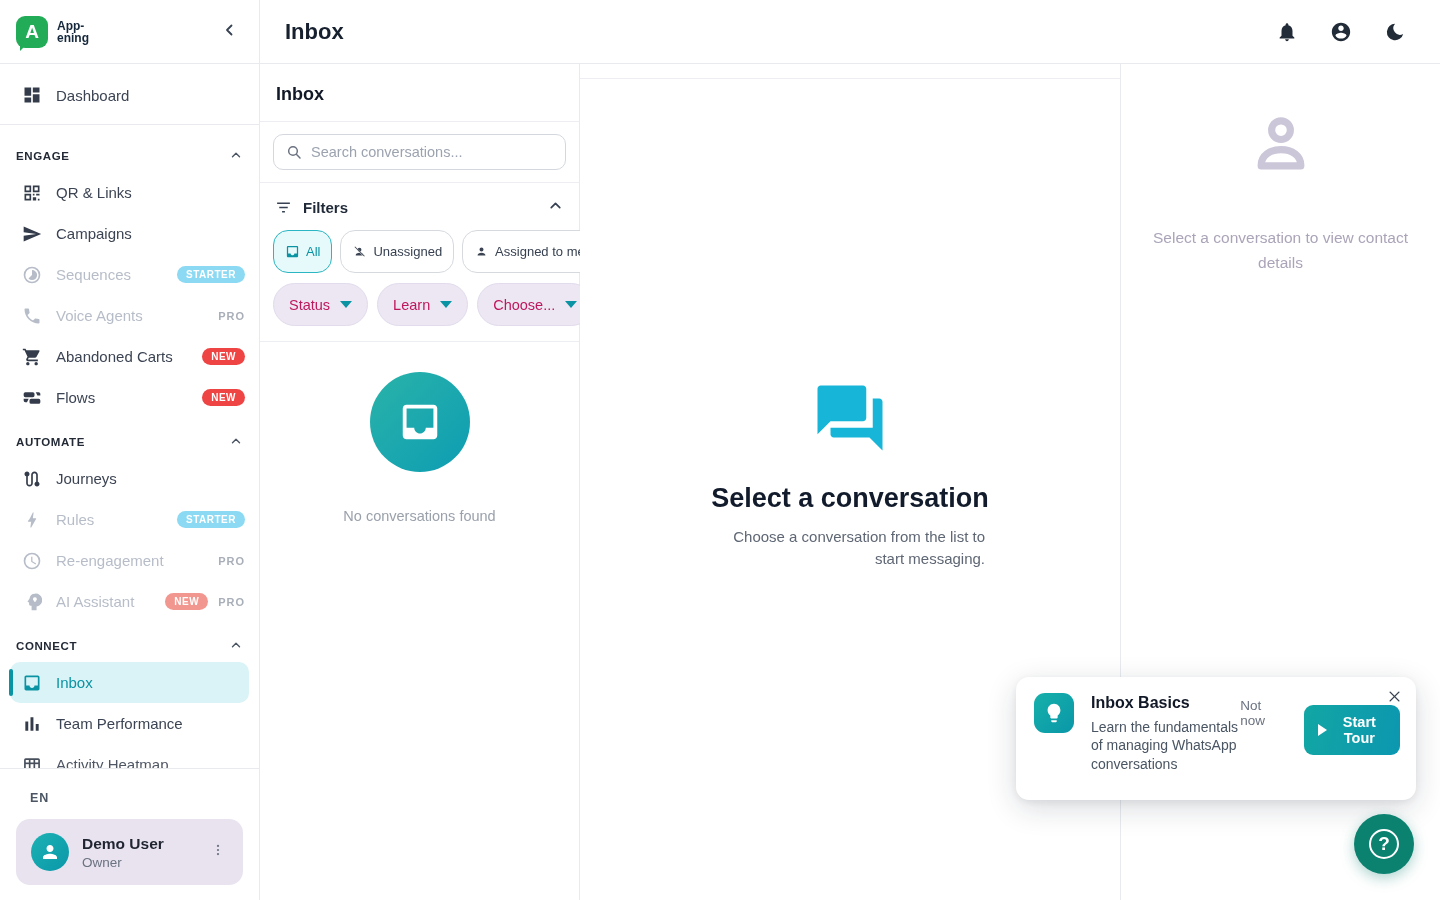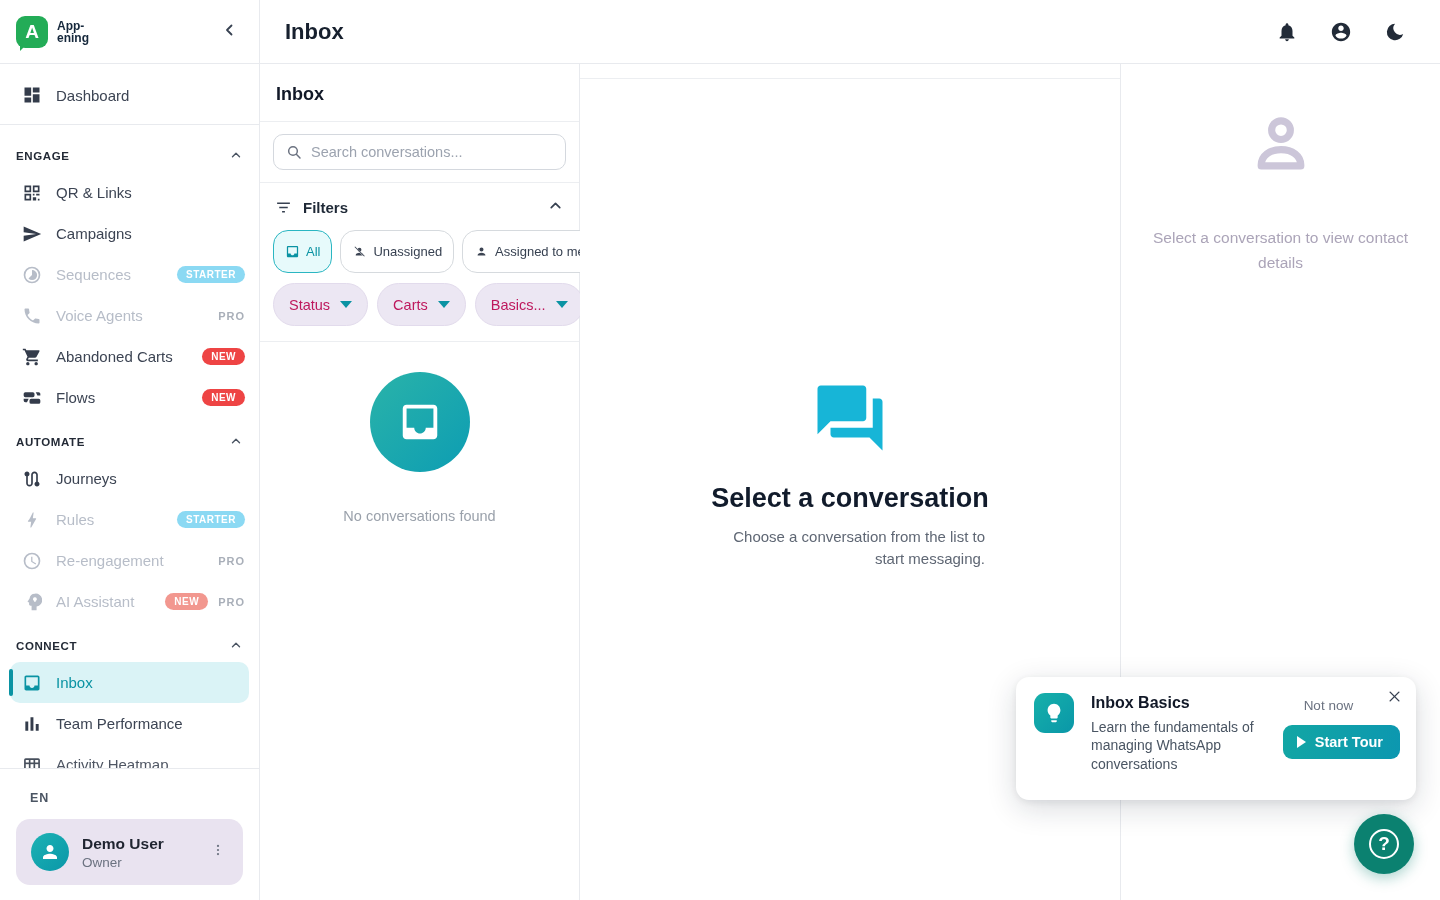--- a/index.html
+++ b/index.html
@@ -136,22 +136,22 @@
   .toast { position:fixed; right:24px; bottom:100px; width:400px; background:#fff;
     border-radius:13px; box-shadow:0 8px 30px rgba(20,30,50,.16), 0 2px 8px rgba(20,30,50,.08);
     padding:16px 16px 27px 18px; display:flex; z-index:20; }
   .toast-icon { width:40px; height:40px; border-radius:11px;
     background:linear-gradient(135deg,#16b0aa,#0a97a8); color:#fff; display:flex;
     align-items:center; justify-content:center; flex:none; }
   .toast-icon svg { width:22px; height:22px; }
   .toast-body { margin-left:17px; width:180px; }
   .toast-title { font-size:16px; font-weight:bold; color:#111827; margin-top:1px; }
   .toast-text { margin-top:6px; font-size:14px; color:#4a5563; line-height:1.32; }
-  .toast-actions { margin-left:auto; display:flex; flex-direction:column;
-    align-items:center; }
+  .toast-actions { margin-left:auto; display:flex; flex-direction:row;
+    align-items:flex-start; }
   .toast-dismiss { font-size:13.5px; color:#6b7280; cursor:pointer; margin:5px 26px 0 0; }
   .toast-cta { margin-top:12px; border:0; border-radius:9px; cursor:pointer;
     background:linear-gradient(100deg,#12a6a4,#0c97b0); color:#fff; font-size:14.5px;
     font-weight:bold; font-family:inherit; padding:9px 17px 9px 14px; display:flex;
     align-items:center; }
   .toast-cta .play { width:0; height:0; border-top:6px solid transparent;
     border-bottom:6px solid transparent; border-left:9px solid #fff; margin-right:9px; }
   .toast-close { position:absolute; top:12px; right:14px; color:#374151; font-size:17px;
     cursor:pointer; line-height:1; }
 
@@ -446,25 +446,25 @@
                 </svg>
               <span>Assigned to me</span>
             </div>
           </div>
           <div class="pill-row">
             <div class="pill">
               <span>Status</span>
               <span class="caret"></span>
             </div>
             <div class="pill">
-              <span>Carts</span>
+              <span>Learn</span>
               <span class="caret"></span>
             </div>
             <div class="pill">
-              <span>Basics...</span>
+              <span>Choose...</span>
               <span class="caret"></span>
             </div>
           </div>
         </div>
 
         <div class="conv-empty">
           <div class="conv-empty-circle">
             <svg viewBox="0 0 24 24" fill="currentColor">
                 <path d="M19 3H4.99C3.88 3 3.01 3.89 3.01 5L3 19c0 1.1.88 2 1.99 2H19c1.1 0 2-.9 2-2V5c0-1.11-.9-2-2-2zm0 12h-4c0 1.66-1.35 3-3 3s-3-1.34-3-3H4.99V5H19v10z"></path>
               </svg>

